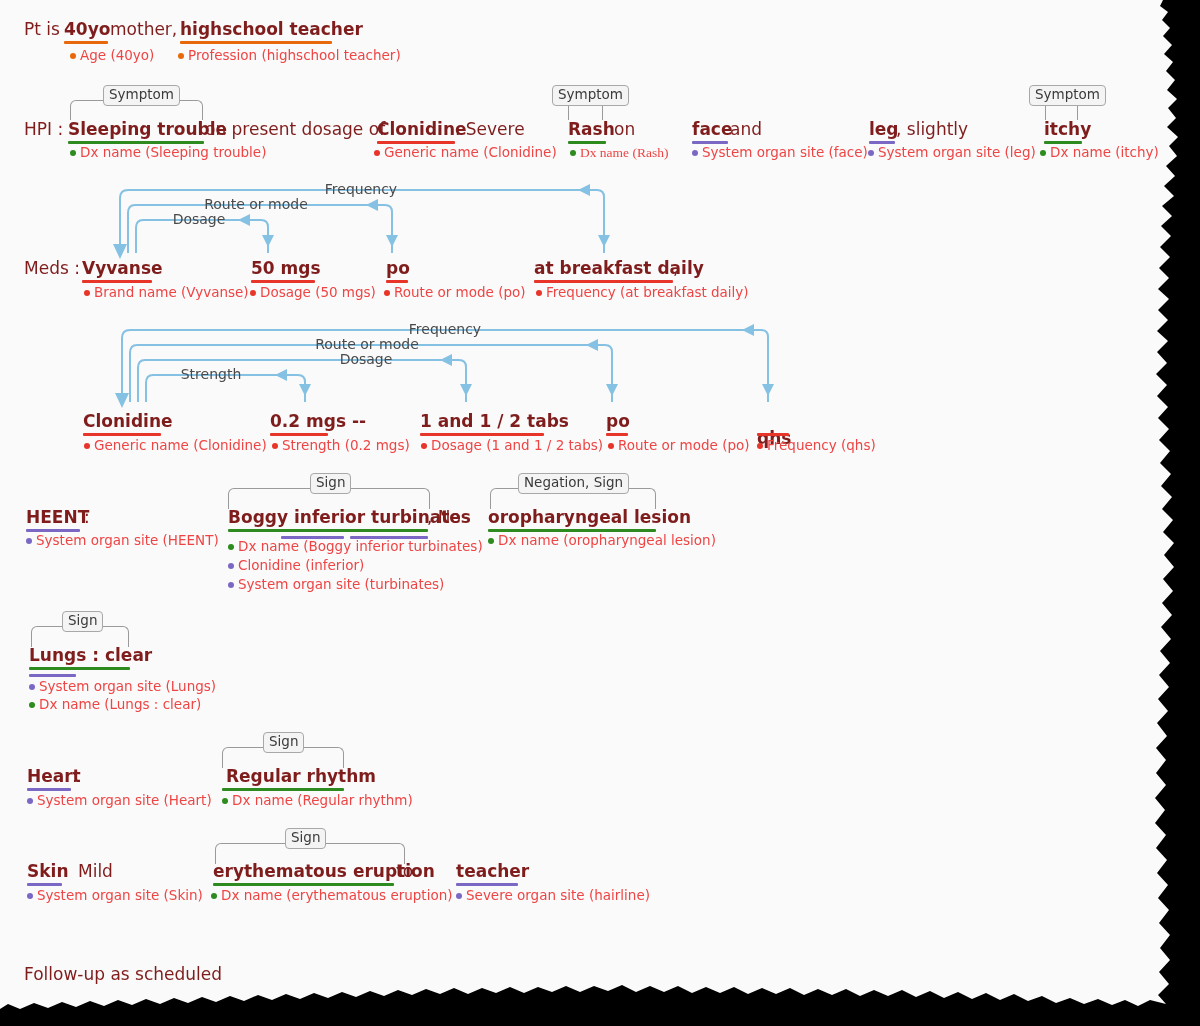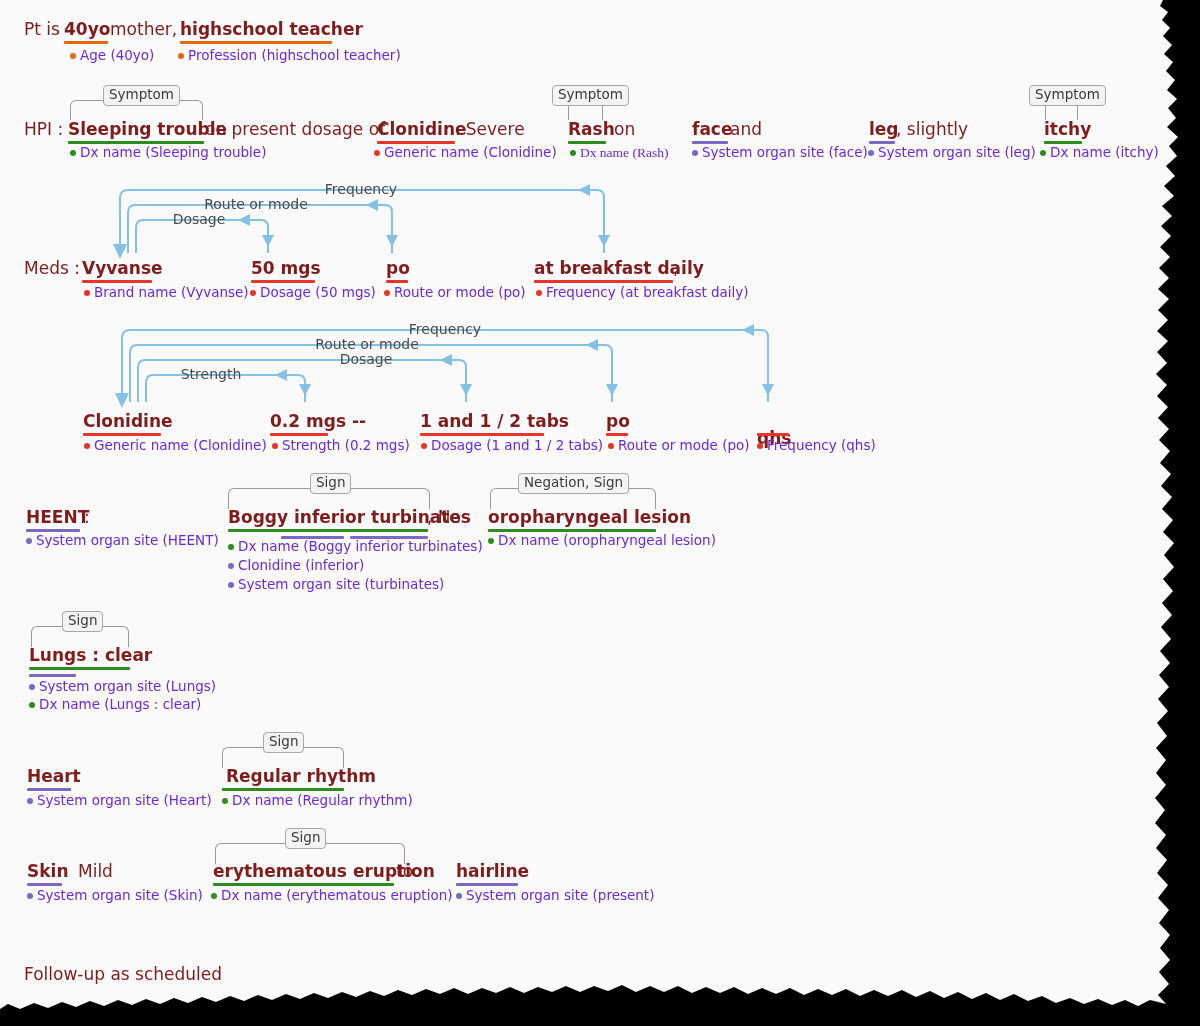--- a/index.html
+++ b/index.html
@@ -88,21 +88,21 @@
   .uline.red   { background: #e8352a; }
   .uline.green { background: #2e8b1f; }
   .uline.purple{ background: #7b68c4; }
   .uline.orange{ background: #e8690b; }
 
   
   .legend {
     position: absolute;
     white-space: nowrap;
     font-size: 13.5px;
-    color: #6d28d9;
+    color: #ef4444;
     font-family: "DejaVu Sans", sans-serif;
     line-height: 1;
   }
   .legend .dot {
     display: inline-block;
     width: 6px;
     height: 6px;
     border-radius: 50%;
     margin-right: 4px;
     vertical-align: 1px;
@@ -329,19 +329,19 @@
   <div class="uline purple" style="left:27px; top:883px; width:35px;"></div>
   <span class="legend" style="left:27px; top:889px;"><span class="dot purple"></span><span>System organ site (Skin)</span></span>
 
   <div class="bracket" style="left:215px; top:843px; width:190px; height:21px;"></div>
   <span class="tag" style="left:285px; top:828px;">Sign</span>
   <span class="txt bold" style="left:213px; top:863px;">erythematous eruption</span>
   <span class="txt plain" style="left:396px; top:863px;">to</span>
   <div class="uline green" style="left:213px; top:883px; width:181px;"></div>
   <span class="legend" style="left:211px; top:889px;"><span class="dot green"></span><span>Dx name (erythematous eruption)</span></span>
 
-  <span class="txt bold" style="left:456px; top:863px;">hairline</span>
+  <span class="txt bold" style="left:456px; top:863px;">teacher</span>
   <div class="uline purple" style="left:456px; top:883px; width:62px;"></div>
-  <span class="legend" style="left:456px; top:889px;"><span class="dot purple"></span><span>System organ site (present)</span></span>
+  <span class="legend" style="left:456px; top:889px;"><span class="dot purple"></span><span>Severe organ site (hairline)</span></span>
 
   <span class="txt plain" style="left:24px; top:966px;">Follow-up as scheduled</span>
 
 </div>
 
 </body></html>

